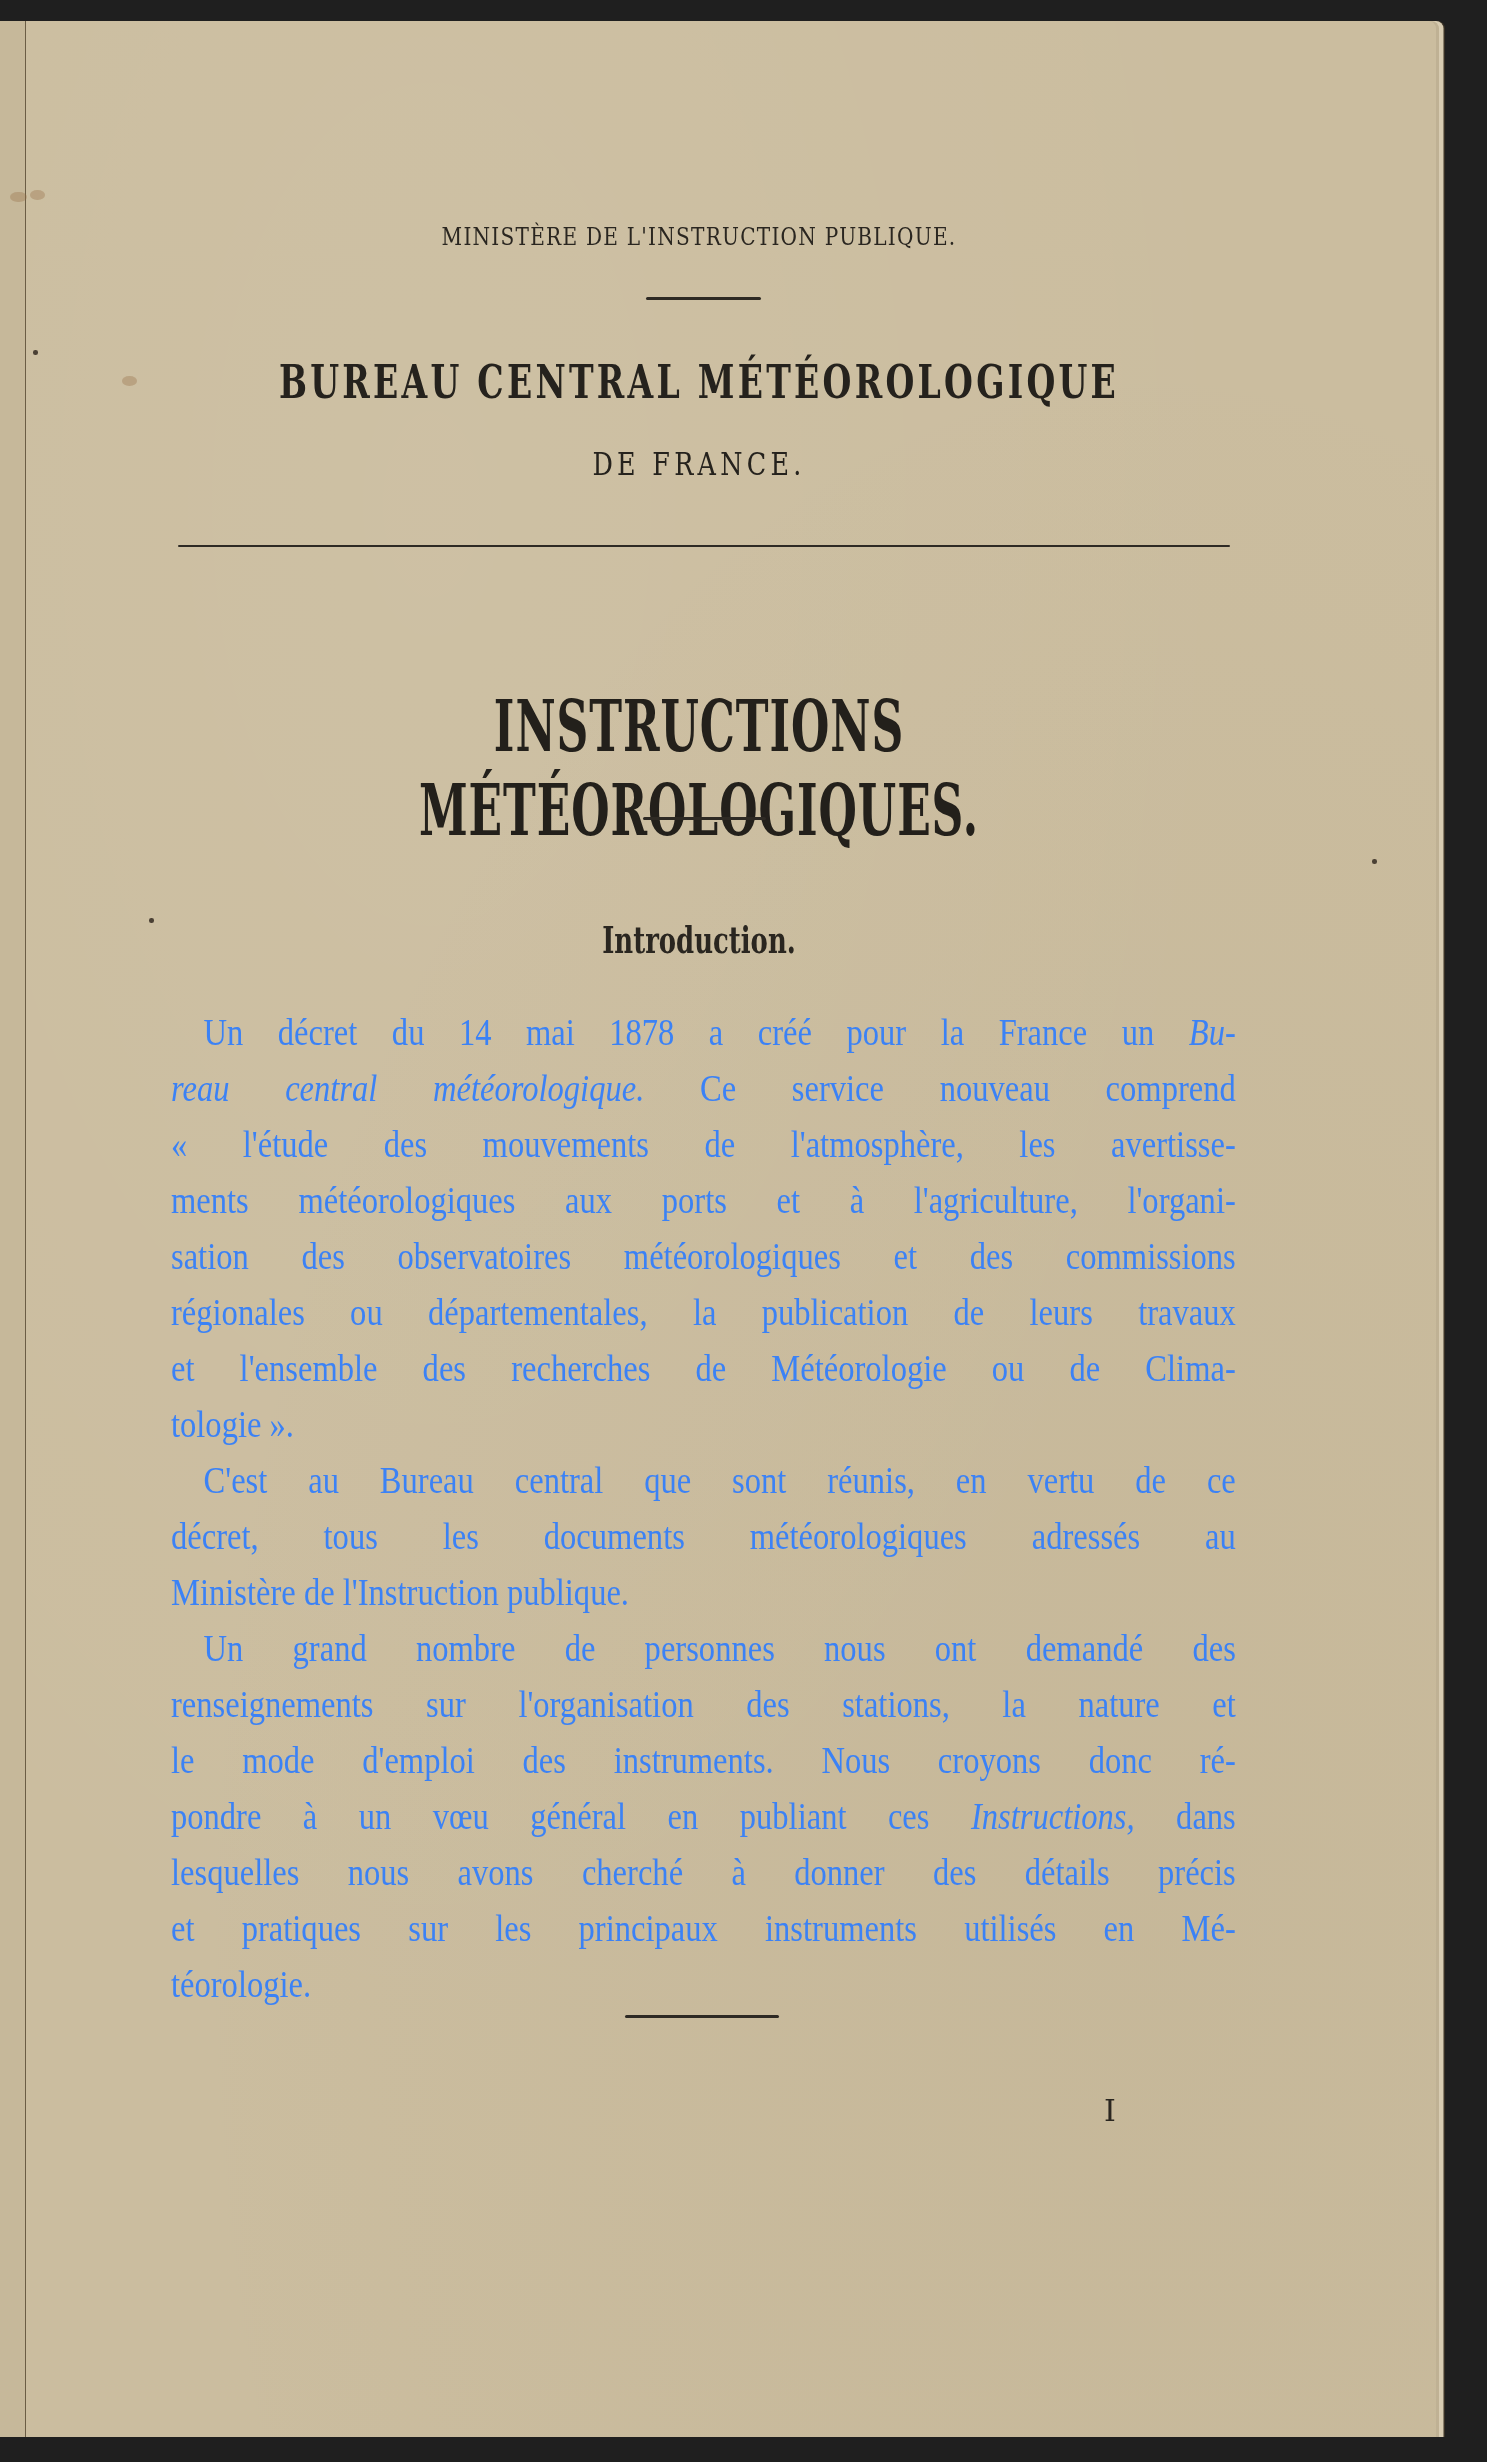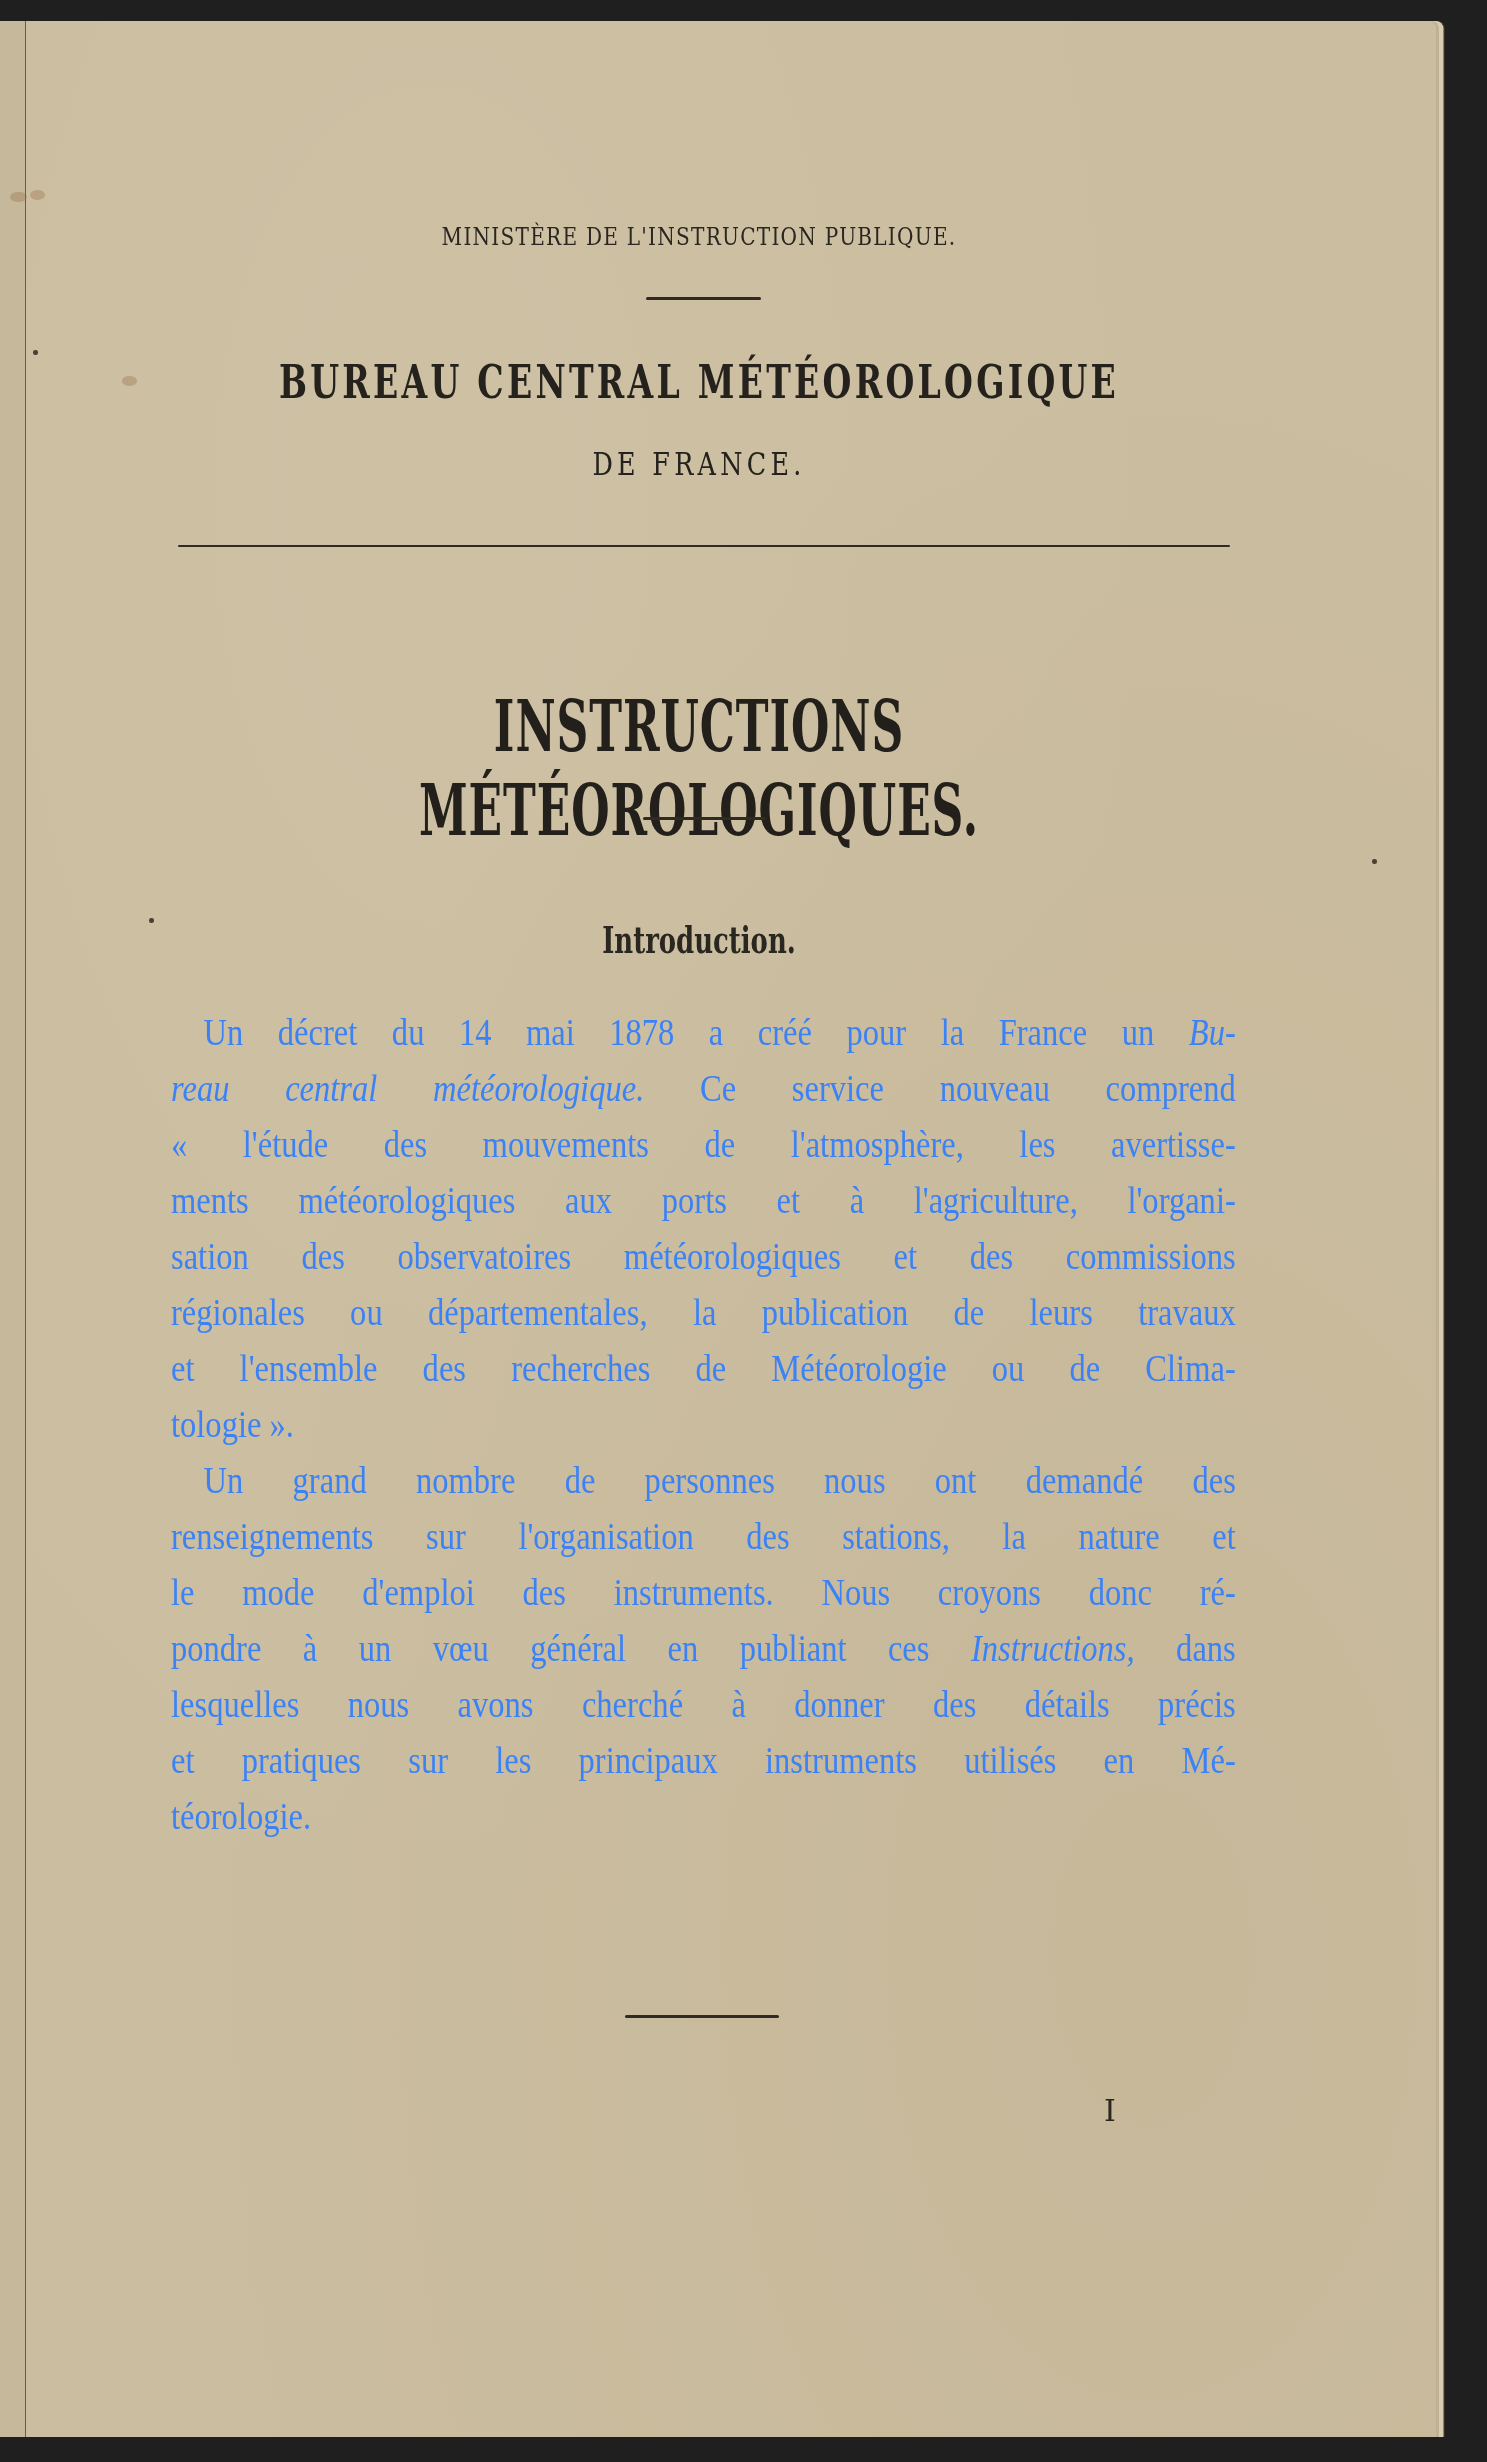--- a/index.html
+++ b/index.html
@@ -203,20 +203,25 @@
           <span class="line indent"><span>Un décret du 14 mai 1878 a créé pour la France un </span><span class="it">Bu-</span></span>
           <span class="line"><span class="it">reau central météorologique.</span><span> Ce service nouveau comprend</span></span>
           <span class="line"><span>« l'étude des mouvements de l'atmosphère, les avertisse-</span></span>
           <span class="line"><span>ments météorologiques aux ports et à l'agriculture, l'organi-</span></span>
           <span class="line"><span>sation des observatoires météorologiques et des commissions</span></span>
           <span class="line"><span>régionales ou départementales, la publication de leurs travaux</span></span>
           <span class="line"><span>et l'ensemble des recherches de Météorologie ou de Clima-</span></span>
           <span class="line last"><span>tologie ».</span></span>
         </div>
         <div>
+          <span class="line indent"><span>C'est au Bureau central que sont réunis, en vertu de ce</span></span>
+          <span class="line"><span>décret, tous les documents météorologiques adressés au</span></span>
+          <span class="line last"><span>Ministère de l'Instruction publique.</span></span>
+        </div>
+        <div>
           <span class="line indent"><span>Un grand nombre de personnes nous ont demandé des</span></span>
           <span class="line"><span>renseignements sur l'organisation des stations, la nature et</span></span>
           <span class="line"><span>le mode d'emploi des instruments. Nous croyons donc ré-</span></span>
           <span class="line"><span>pondre à un vœu général en publiant ces </span><span class="it">Instructions,</span><span> dans</span></span>
           <span class="line"><span>lesquelles nous avons cherché à donner des détails précis</span></span>
           <span class="line"><span>et pratiques sur les principaux instruments utilisés en Mé-</span></span>
           <span class="line last"><span>téorologie.</span></span>
         </div>
       </div>
 

